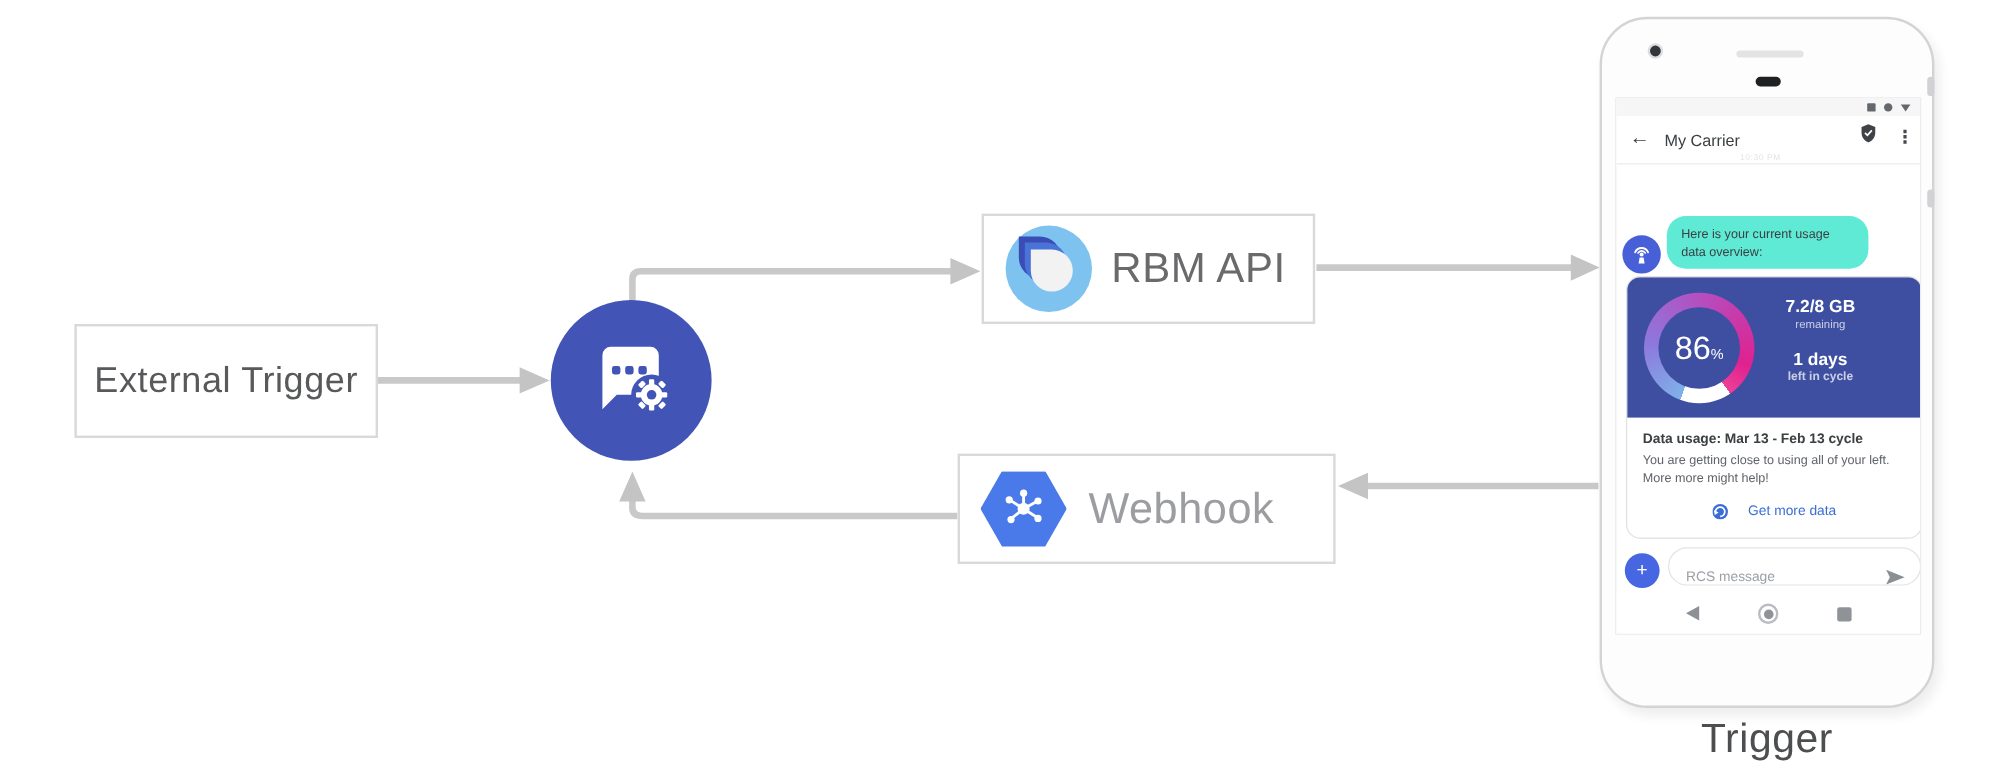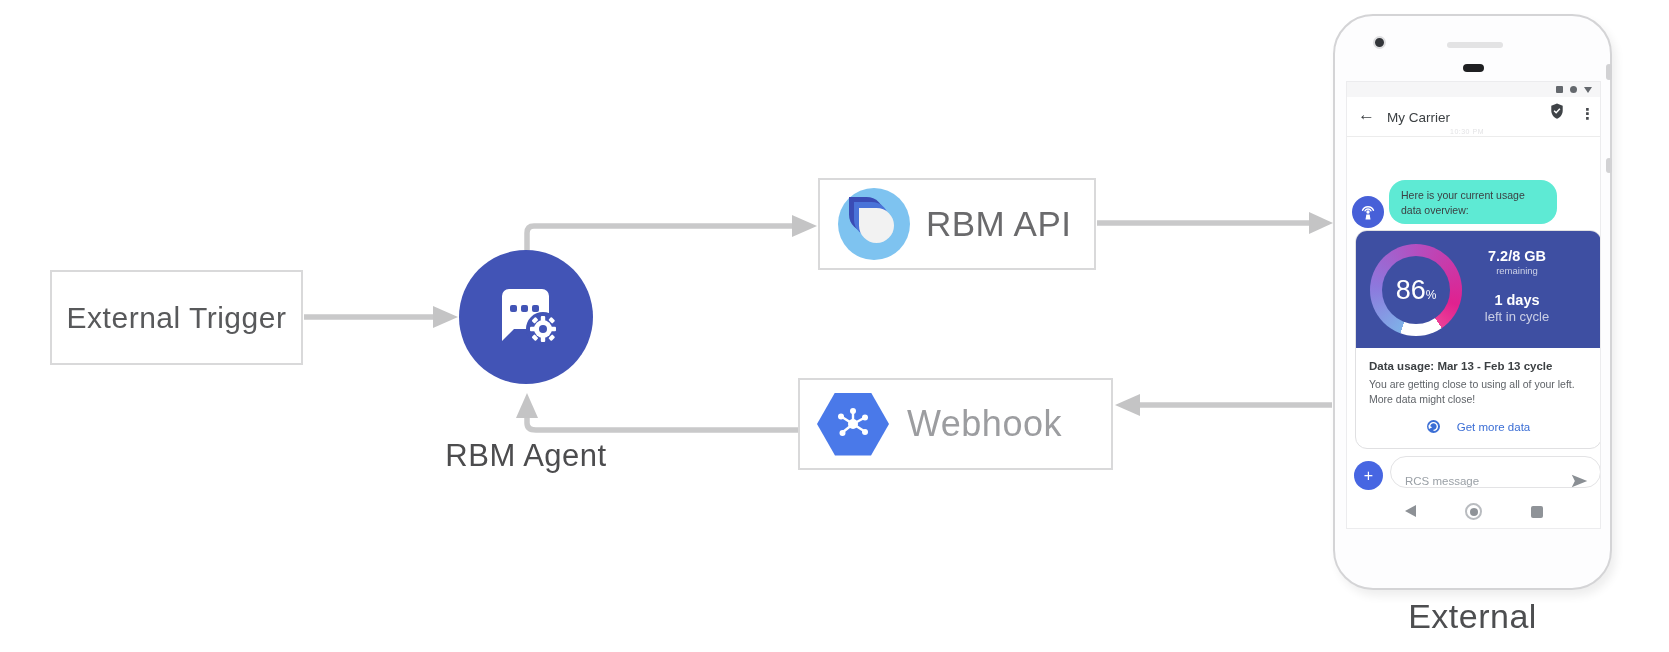--- a/index.html
+++ b/index.html
@@ -7,21 +7,21 @@
   body { font-family: "Liberation Sans", "DejaVu Sans", sans-serif; }
   #canvas { position: relative; width: 1669px; height: 652px; background:#fff; overflow: hidden; }
 
   
   #connectors { position:absolute; left:0; top:0; width:1669px; height:652px; z-index:1; }
 
   
   .diag-box { position:absolute; background:#fff; border:2px solid #d9d9da; display:flex; align-items:center; z-index:2; }
   .diag-label { font-weight:300; color:#58595b; letter-spacing:0.5px; }
 
-  #external-trigger { left:50px; top:270px; width:253px; height:95px; justify-content:center; }
+  #external-trigger { left:62px; top:270px; width:253px; height:95px; justify-content:center; }
   #external-trigger .diag-label { font-size:30px; }
 
   #rbm-agent-circle { position:absolute; left:459px; top:250px; width:134px; height:134px; border-radius:50%;
     background:#4254b6; z-index:2; display:flex; align-items:center; justify-content:center; }
   #rbm-agent-label { position:absolute; left:376px; top:438px; width:300px; text-align:center;
     font-size:31px; font-weight:300; color:#4c4c4e; letter-spacing:0.5px; z-index:2; }
 
   #rbm-api-box { left:818px; top:178px; width:278px; height:92px; border-width:2px; padding-left:18px; }
   #rbm-api-box .diag-label { font-size:35px; color:#6a6a6c; margin-left:16px; }
 
@@ -79,26 +79,26 @@
   .donut { position:absolute; left:14px; top:13px; width:92px; height:92px; border-radius:50%;
     background: conic-gradient(from 200deg, #7fb1e8 0deg, #8d78dd 75deg, #b44fc0 160deg, #e0218f 270deg, #ec4097 306deg, #ffffff 306deg 360deg); }
   .donut-hole { position:absolute; left:12px; top:12px; width:68px; height:68px; border-radius:50%;
     background:#3e4fa2; display:flex; align-items:center; justify-content:center; color:#fff; }
   .pct-big { font-size:27px; font-weight:300; }
   .pct-sym { font-size:12px; margin-top:10px; }
   .card-blue-col { position:absolute; left:97px; top:0; width:128px; height:100%; text-align:center; color:#fff; }
   .gb-val   { margin-top:17px; font-size:14.5px; font-weight:700; }
   .gb-cap   { font-size:9.5px; color:rgba(255,255,255,0.72); margin-top:1px; }
   .days-val { margin-top:16px; font-size:14.5px; font-weight:700; }
-  .days-cap { font-size:13px; color:rgba(255,255,255,0.72); margin-top:1px; }
+  .days-cap { font-size:10px; color:rgba(255,255,255,0.72); margin-top:1px;font-weight:bold; }
 
   .card-white { padding:12px 13px 0 13px; }
   .cw-title { font-size:11.5px; font-weight:700; color:#3c4043; }
   .cw-body  { font-size:10.5px; color:#5f6368; line-height:1.45; margin-top:5px; }
-  .cw-link-row { display:flex; align-items:center; justify-content:center; gap:17px; margin-top:13px; cursor:pointer; }
+  .cw-link-row { display:flex; align-items:flex-start; justify-content:center; gap:17px; margin-top:13px; cursor:pointer; }
   .cw-link { font-size:11.5px; font-weight:500; color:#3b6ed5; }
 
   .plus-btn { position:absolute; left:7px; top:379px; width:29px; height:29px; border-radius:50%;
     background:#4766e2; color:#fff; display:flex; align-items:center; justify-content:center;
     font-size:16px; font-weight:400; }
   .rcs-pill { position:absolute; left:43px; top:374px; width:211px; height:32px; background:#fff;
     border:1px solid #e3e3e5; border-radius:18px; display:flex; align-items:center; padding:18px 12px 0 14px; }
   .rcs-input { flex:1; border:none; outline:none; font-size:11.5px; color:#3c4043; background:transparent;
     font-family:"Liberation Sans","DejaVu Sans",sans-serif; }
   .rcs-input::placeholder { color:#9aa0a6; }
@@ -154,21 +154,20 @@
         <rect x="42" y="45.8" width="6" height="4.4" rx="1"></rect>
         <rect x="62" y="45.8" width="6" height="4.4" rx="1"></rect>
         <rect x="44.2" y="37.2" width="5.5" height="4.2" rx="1" transform="rotate(-45 47 39.3)"></rect>
         <rect x="61" y="37.2" width="5.5" height="4.2" rx="1" transform="rotate(45 63.7 39.3)"></rect>
         <rect x="44.2" y="54.6" width="5.5" height="4.2" rx="1" transform="rotate(45 47 56.7)"></rect>
         <rect x="61" y="54.6" width="5.5" height="4.2" rx="1" transform="rotate(-45 63.7 56.7)"></rect>
       </g>
       <circle cx="55" cy="48" r="4" fill="#4254b6"></circle>
     </svg>
   </div>
-  <div id="rbm-agent-label">RBM Agent</div>
 
   <div id="webhook-box" class="diag-box">
     <div class="hexagon">
       <svg width="44" height="44" viewBox="0 0 44 44">
         <g stroke="#ffffff" stroke-width="2.4">
           <line x1="22" y1="22" x2="22" y2="10"></line>
           <line x1="22" y1="22" x2="33" y2="16"></line>
           <line x1="22" y1="22" x2="33" y2="29"></line>
           <line x1="22" y1="22" x2="12" y2="30"></line>
           <line x1="22" y1="22" x2="11" y2="15"></line>
@@ -248,21 +247,21 @@
             <div class="gb-val">7.2/8 GB</div>
             <div class="gb-cap">remaining</div>
             <div class="days-val">1 days</div>
             <div class="days-cap">left in cycle</div>
           </div>
         </div>
         <div class="card-white">
           <div class="cw-title">Data usage: Mar 13 - Feb 13 cycle</div>
           <div class="cw-body">
             <div>You are getting close to using all of your left.</div>
-            <div>More data might close!</div>
+            <div>More more might help!</div>
           </div>
           <div class="cw-link-row">
             <svg width="13" height="13" viewBox="0 0 20 20">
               <circle cx="10" cy="10" r="10" fill="#3b6ed5"></circle>
               <path d="M4 11 A 6 6 0 1 1 10 16" stroke="#ffffff" stroke-width="2.2" fill="none"></path>
               <polygon points="2,8 8,11 3,14" fill="#ffffff"></polygon>
             </svg>
             <span class="cw-link">Get more data</span>
           </div>
         </div>
@@ -280,15 +279,15 @@
         <div class="nav-back"></div>
         <div class="nav-home">
             <div class="nav-home-inner"></div>
           </div>
         <div class="nav-square"></div>
       </div>
 
     </div>
   </div>
 
-  <div id="messages-label">External</div>
+  <div id="messages-label">Trigger</div>
 
 </div>
 
 </body></html>

